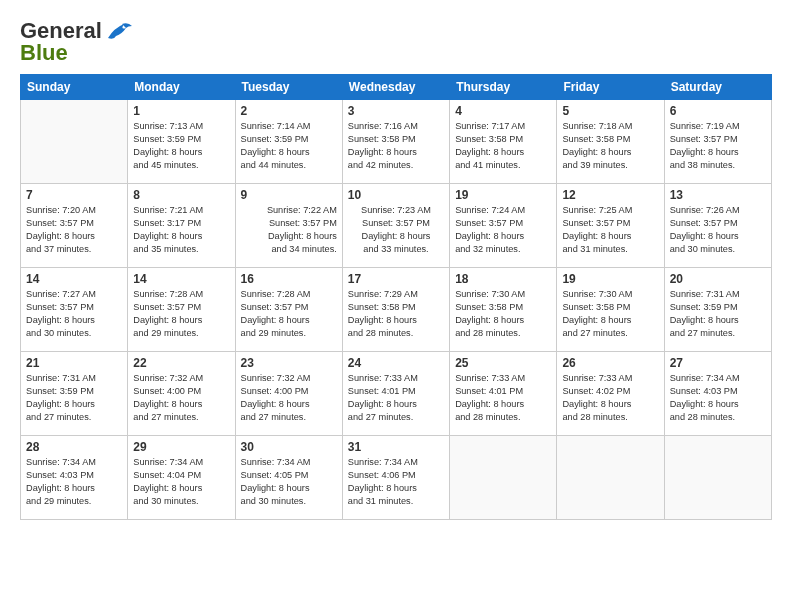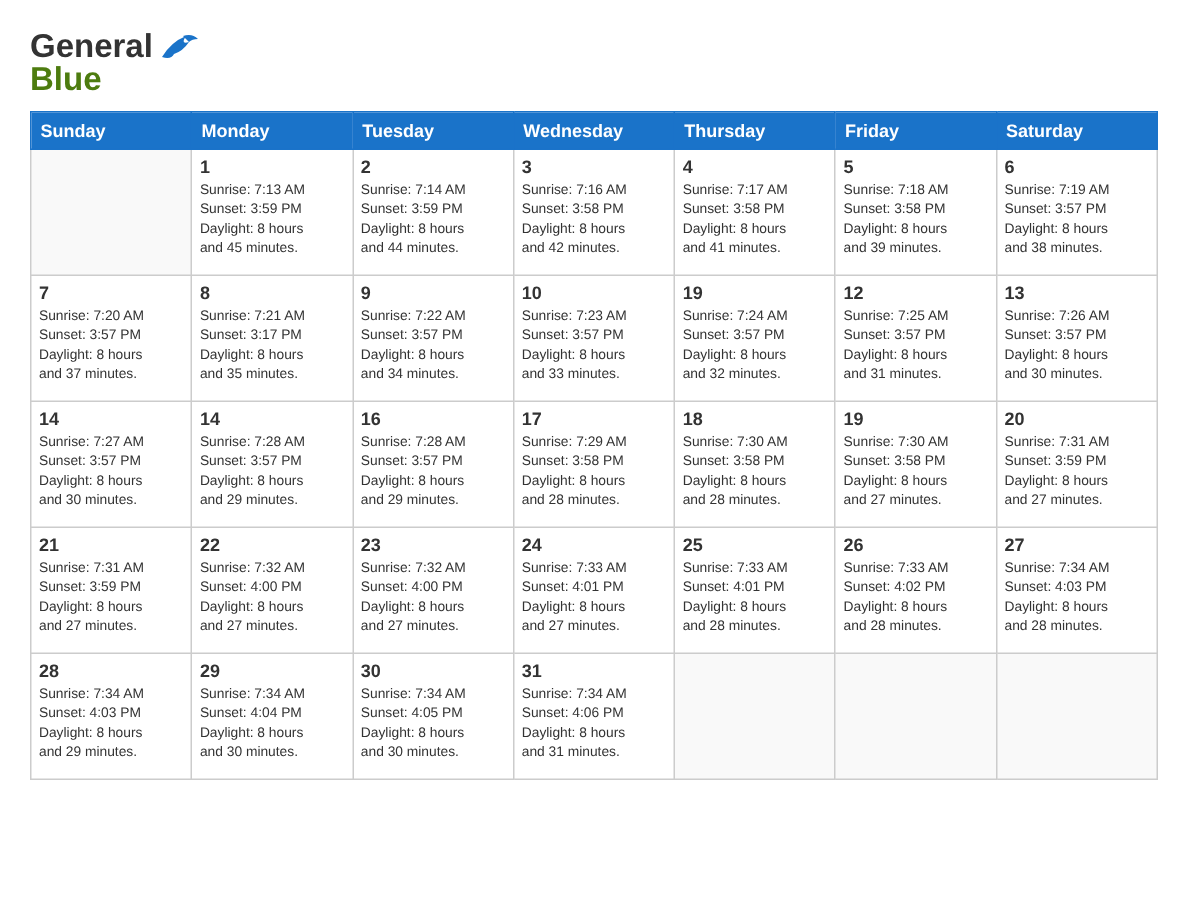--- a/index.html
+++ b/index.html
@@ -178,28 +178,28 @@
           </td>
           <td>
             <span class="day-num">8</span>
             <div class="cell-text" style="white-space: pre-line;">Sunrise: 7:21 AM
 Sunset: 3:17 PM
 Daylight: 8 hours
 and 35 minutes.</div>
           </td>
           <td>
             <span class="day-num">9</span>
-            <div class="cell-text" style="white-space: pre-line;">Sunrise: 7:22 AM
+            <div class="cell-text" style="white-space: pre-line; text-align: right;">Sunrise: 7:22 AM
 Sunset: 3:57 PM
 Daylight: 8 hours
 and 34 minutes.</div>
           </td>
           <td>
             <span class="day-num">10</span>
-            <div class="cell-text" style="white-space: pre-line;">Sunrise: 7:23 AM
+            <div class="cell-text" style="white-space: pre-line; text-align: center;">Sunrise: 7:23 AM
 Sunset: 3:57 PM
 Daylight: 8 hours
 and 33 minutes.</div>
           </td>
           <td>
             <span class="day-num">19</span>
             <div class="cell-text" style="white-space: pre-line;">Sunrise: 7:24 AM
 Sunset: 3:57 PM
 Daylight: 8 hours
 and 32 minutes.</div>

